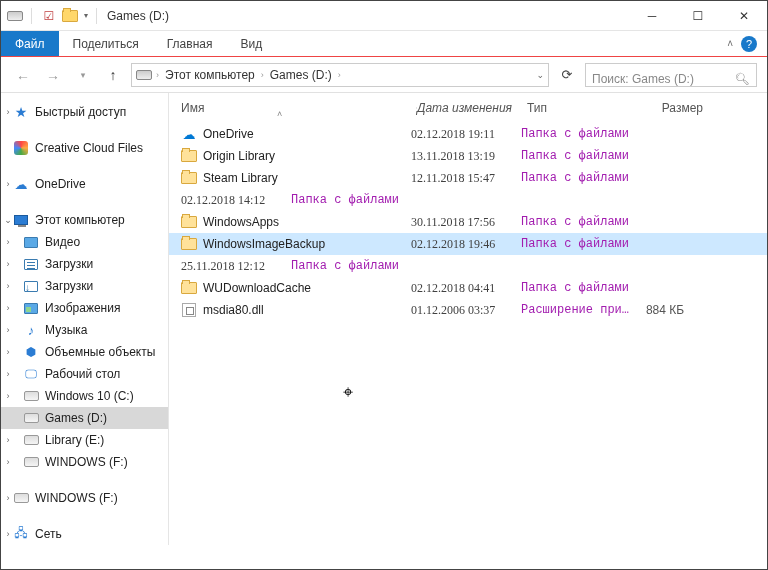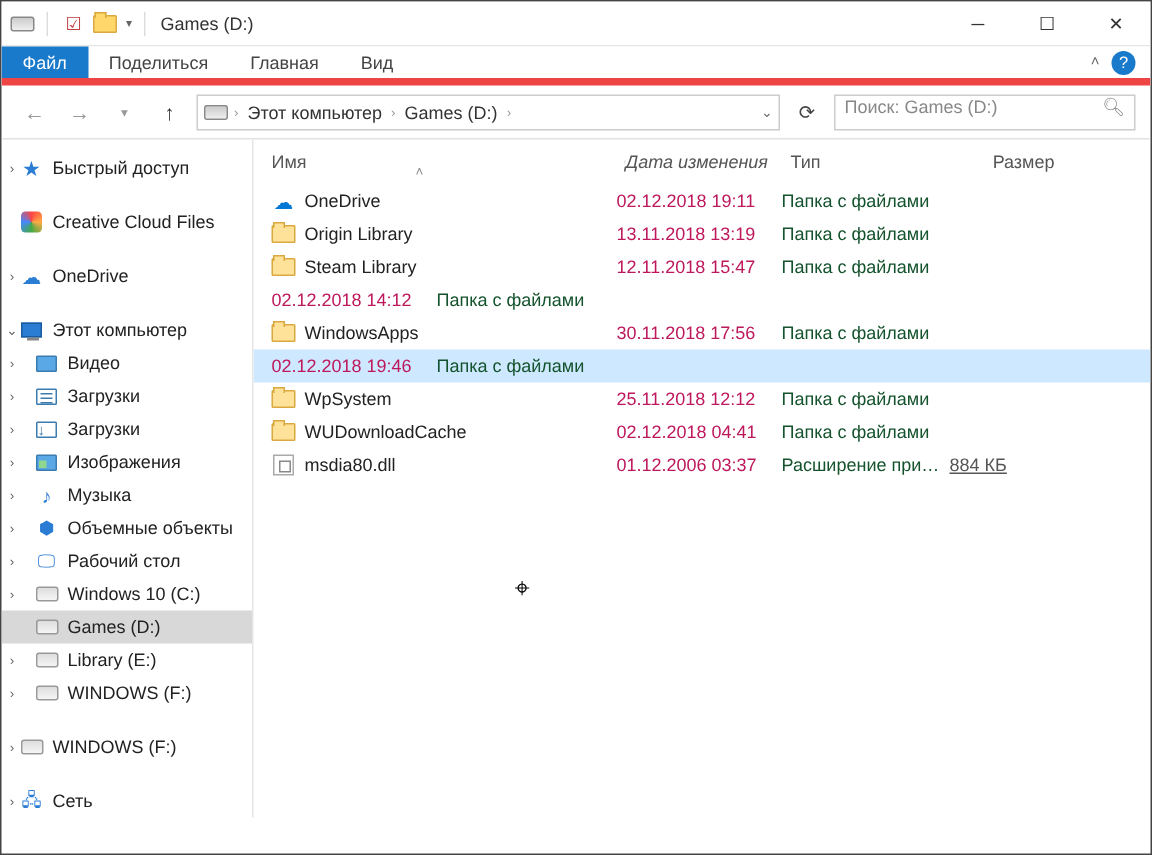--- a/index.html
+++ b/index.html
@@ -8,36 +8,36 @@
 .qat { display: flex; align-items: center; gap: 4px; padding-left: 6px; }
 .qat .drive-ico { width: 16px; height: 10px; background: linear-gradient(#ccc,#eee); border: 1px solid #888; border-radius: 2px; }
 .qat .sep { width: 1px; height: 16px; background: #ddd; margin: 0 4px; }
 .qat .check { width: 18px; height: 18px; display: flex; align-items: center; justify-content: center; color: #c04040; }
 .qat .folder-ico { width: 16px; height: 12px; background: #ffd76a; border: 1px solid #d9a83e; border-radius: 1px; position: relative; }
 .qat .folder-ico::before { content:""; position:absolute; top:-3px; left:0; width:6px; height:3px; background:#ffd76a; border:1px solid #d9a83e; border-bottom:none; }
 .qat .dd { font-size: 8px; color: #666; margin-left: 2px; }
 .titlebar .title { margin-left: 6px; color: #333; }
 .winbtns { margin-left: auto; display: flex; }
 .winbtn { width: 46px; height: 30px; display: flex; align-items: center; justify-content: center; color: #333; }
-.ribbon-tabs { height: 26px; display: flex; align-items: stretch; border-bottom: 5px solid #ef4444; background: #fff; }
+.ribbon-tabs { height: 26px; display: flex; align-items: stretch; border-bottom: 1px solid #ef4444; background: #fff; }
 .tab { padding: 0 14px; display: flex; align-items: center; color: #444; cursor: default; }
 .tab.file { background: #1979ca; color: #fff; }
 .help { margin-left: auto; display: flex; align-items: center; padding-right: 10px; gap: 8px; }
 .help .chev { font-size: 10px; color: #666; }
 .help .q { width: 16px; height: 16px; border-radius: 50%; background: #1979ca; color: #fff; display: flex; align-items: center; justify-content: center; font-size: 11px; }
 .navbar { height: 36px; display: flex; align-items: center; padding: 4px 10px; gap: 6px; border-bottom: 1px solid #e1e1e1; }
 .navbtn { width: 24px; height: 24px; display: flex; align-items: center; justify-content: center; color: #999; font-size: 14px; }
 .navbtn.active { color: #333; }
 .addr { flex: 1; height: 24px; border: 1px solid #ccc; display: flex; align-items: center; padding: 0 4px; gap: 2px; }
 .addr .drive-ico { width: 16px; height: 10px; background: linear-gradient(#ccc,#eee); border: 1px solid #888; border-radius: 2px; margin-right: 2px; }
 .crumb { padding: 0 4px; color: #333; }
 .crumb-sep { color: #999; font-size: 9px; }
 .addr-right { margin-left: auto; display: flex; align-items: center; gap: 6px; color: #666; }
 .refresh { width: 24px; height: 24px; display: flex; align-items: center; justify-content: center; color: #444; font-size: 13px; }
-.search { width: 201px; height: 24px; border: 1px solid #ccc; display: flex; align-items: flex-start; padding: 0 6px; color: #888; }
+.search { width: 172px; height: 24px; border: 1px solid #ccc; display: flex; align-items: flex-end; padding: 0 6px; color: #888; }
 .search .mag { margin-left: auto; font-size: 12px; }
 .body { display: flex; height: calc(570px - 30px - 26px - 36px - 24px - 2px); }
 .nav { width: 168px; border-right: 1px solid #e5e5e5; padding: 8px 0; overflow: hidden; }
 .nav-group { margin-bottom: 14px; }
 .nav-item { display: flex; align-items: center; height: 22px; padding-left: 22px; gap: 6px; color: #222; white-space: nowrap; position: relative; cursor: default; }
 .nav-item.root { padding-left: 12px; }
 .nav-item .exp { position: absolute; left: 2px; width: 10px; text-align: center; color: #666; font-size: 9px; }
 .nav-item.selected { background: #d8d8d8; }
 .ico { width: 16px; height: 16px; display: inline-flex; align-items: center; justify-content: center; flex-shrink: 0; }
 .ico-star { color: #2b7cd3; font-size: 14px; }
@@ -63,23 +63,23 @@
 .col-date { width: 110px; font-style: italic; }
 .col-type { width: 112px; }
 .col-size { width: 70px; text-align: right; padding-right: 6px; }
 .col-sep { position: absolute; right: 0; top: 6px; bottom: 6px; width: 1px; background: #e5e5e5; }
 .col { position: relative; }
 .files { flex: 1; overflow: auto; }
 .row { display: flex; align-items: center; height: 22px; padding-left: 12px; color: #222; cursor: default; }
 .row.selected { background: #cde8ff; }
 .row .ico { margin-right: 6px; }
 .row .c-name { width: 230px; display: flex; align-items: center; }
-.row .c-date { width: 110px; color: #be185d; }
-.row .c-type { width: 112px; color: #14532d; white-space: nowrap; overflow: hidden; text-overflow: ellipsis; }
-.row .c-size { width: 70px; text-align: left; color: #555; padding-right: 6px; text-decoration: underline; }
+.row .c-date { width: 110px; color: #404040; font-family: Liberation Serif, serif; }
+.row .c-type { width: 112px; color: #a21caf; white-space: nowrap; overflow: hidden; text-overflow: ellipsis; font-family: Liberation Mono, monospace; }
+.row .c-size { width: 70px; text-align: center; color: #555; padding-right: 6px; }
 .ico-folder { width:16px; height:12px; background:#ffe29a; border:1px solid #d9a83e; border-radius:1px; position:relative; }
 .ico-folder::before { content:""; position:absolute; top:-3px; left:0; width:6px; height:3px; background:#ffe29a; border:1px solid #d9a83e; border-bottom:none; }
 .ico-cloud { color:#0078d4; font-size:13px; }
 .ico-dll { width:14px; height:14px; background:#fff; border:1px solid #aaa; position:relative; }
 .ico-dll::after { content:""; position:absolute; top:3px; left:3px; width:6px; height:6px; border:1px solid #888; }
 .cursor { position: absolute; left: 343px; top: 382px; font-size: 18px; color: #000; pointer-events: none; }
 .status { height: 24px; border-top: 1px solid #e1e1e1; display: flex; align-items: center; padding: 0 10px; gap: 12px; color: #444; margin-top: 34px; }
 .status .sep { width:1px; height:14px; background:#ccc; }
 .view-toggles { margin-left: auto; display: flex; gap: 2px; }
 .vt { width: 24px; height: 18px; border: 1px solid #ccc; display: flex; align-items: center; justify-content: center; font-size: 10px; }
@@ -309,31 +309,31 @@
             <span class="ico">
               <span class="ico-folder"></span>
             </span>
             <span>WindowsApps</span>
           </div>
           <div class="c-date">30.11.2018 17:56</div>
           <div class="c-type">Папка с файлами</div>
           <div class="c-size"></div>
         </div>
         <div class="row selected">
+          <div class="c-name">
+            <span class="ico">
+              <span class="ico-folder"></span>
+            </span>
+            <span>WindowsImageBackup</span>
+          </div>
           <div class="c-date">02.12.2018 19:46</div>
           <div class="c-type">Папка с файлами</div>
           <div class="c-size"></div>
         </div>
         <div class="row">
-          <div class="c-name">
-            <span class="ico">
-              <span class="ico-folder"></span>
-            </span>
-            <span>WpSystem</span>
-          </div>
           <div class="c-date">25.11.2018 12:12</div>
           <div class="c-type">Папка с файлами</div>
           <div class="c-size"></div>
         </div>
         <div class="row">
           <div class="c-name">
             <span class="ico">
               <span class="ico-folder"></span>
             </span>
             <span>WUDownloadCache</span>

